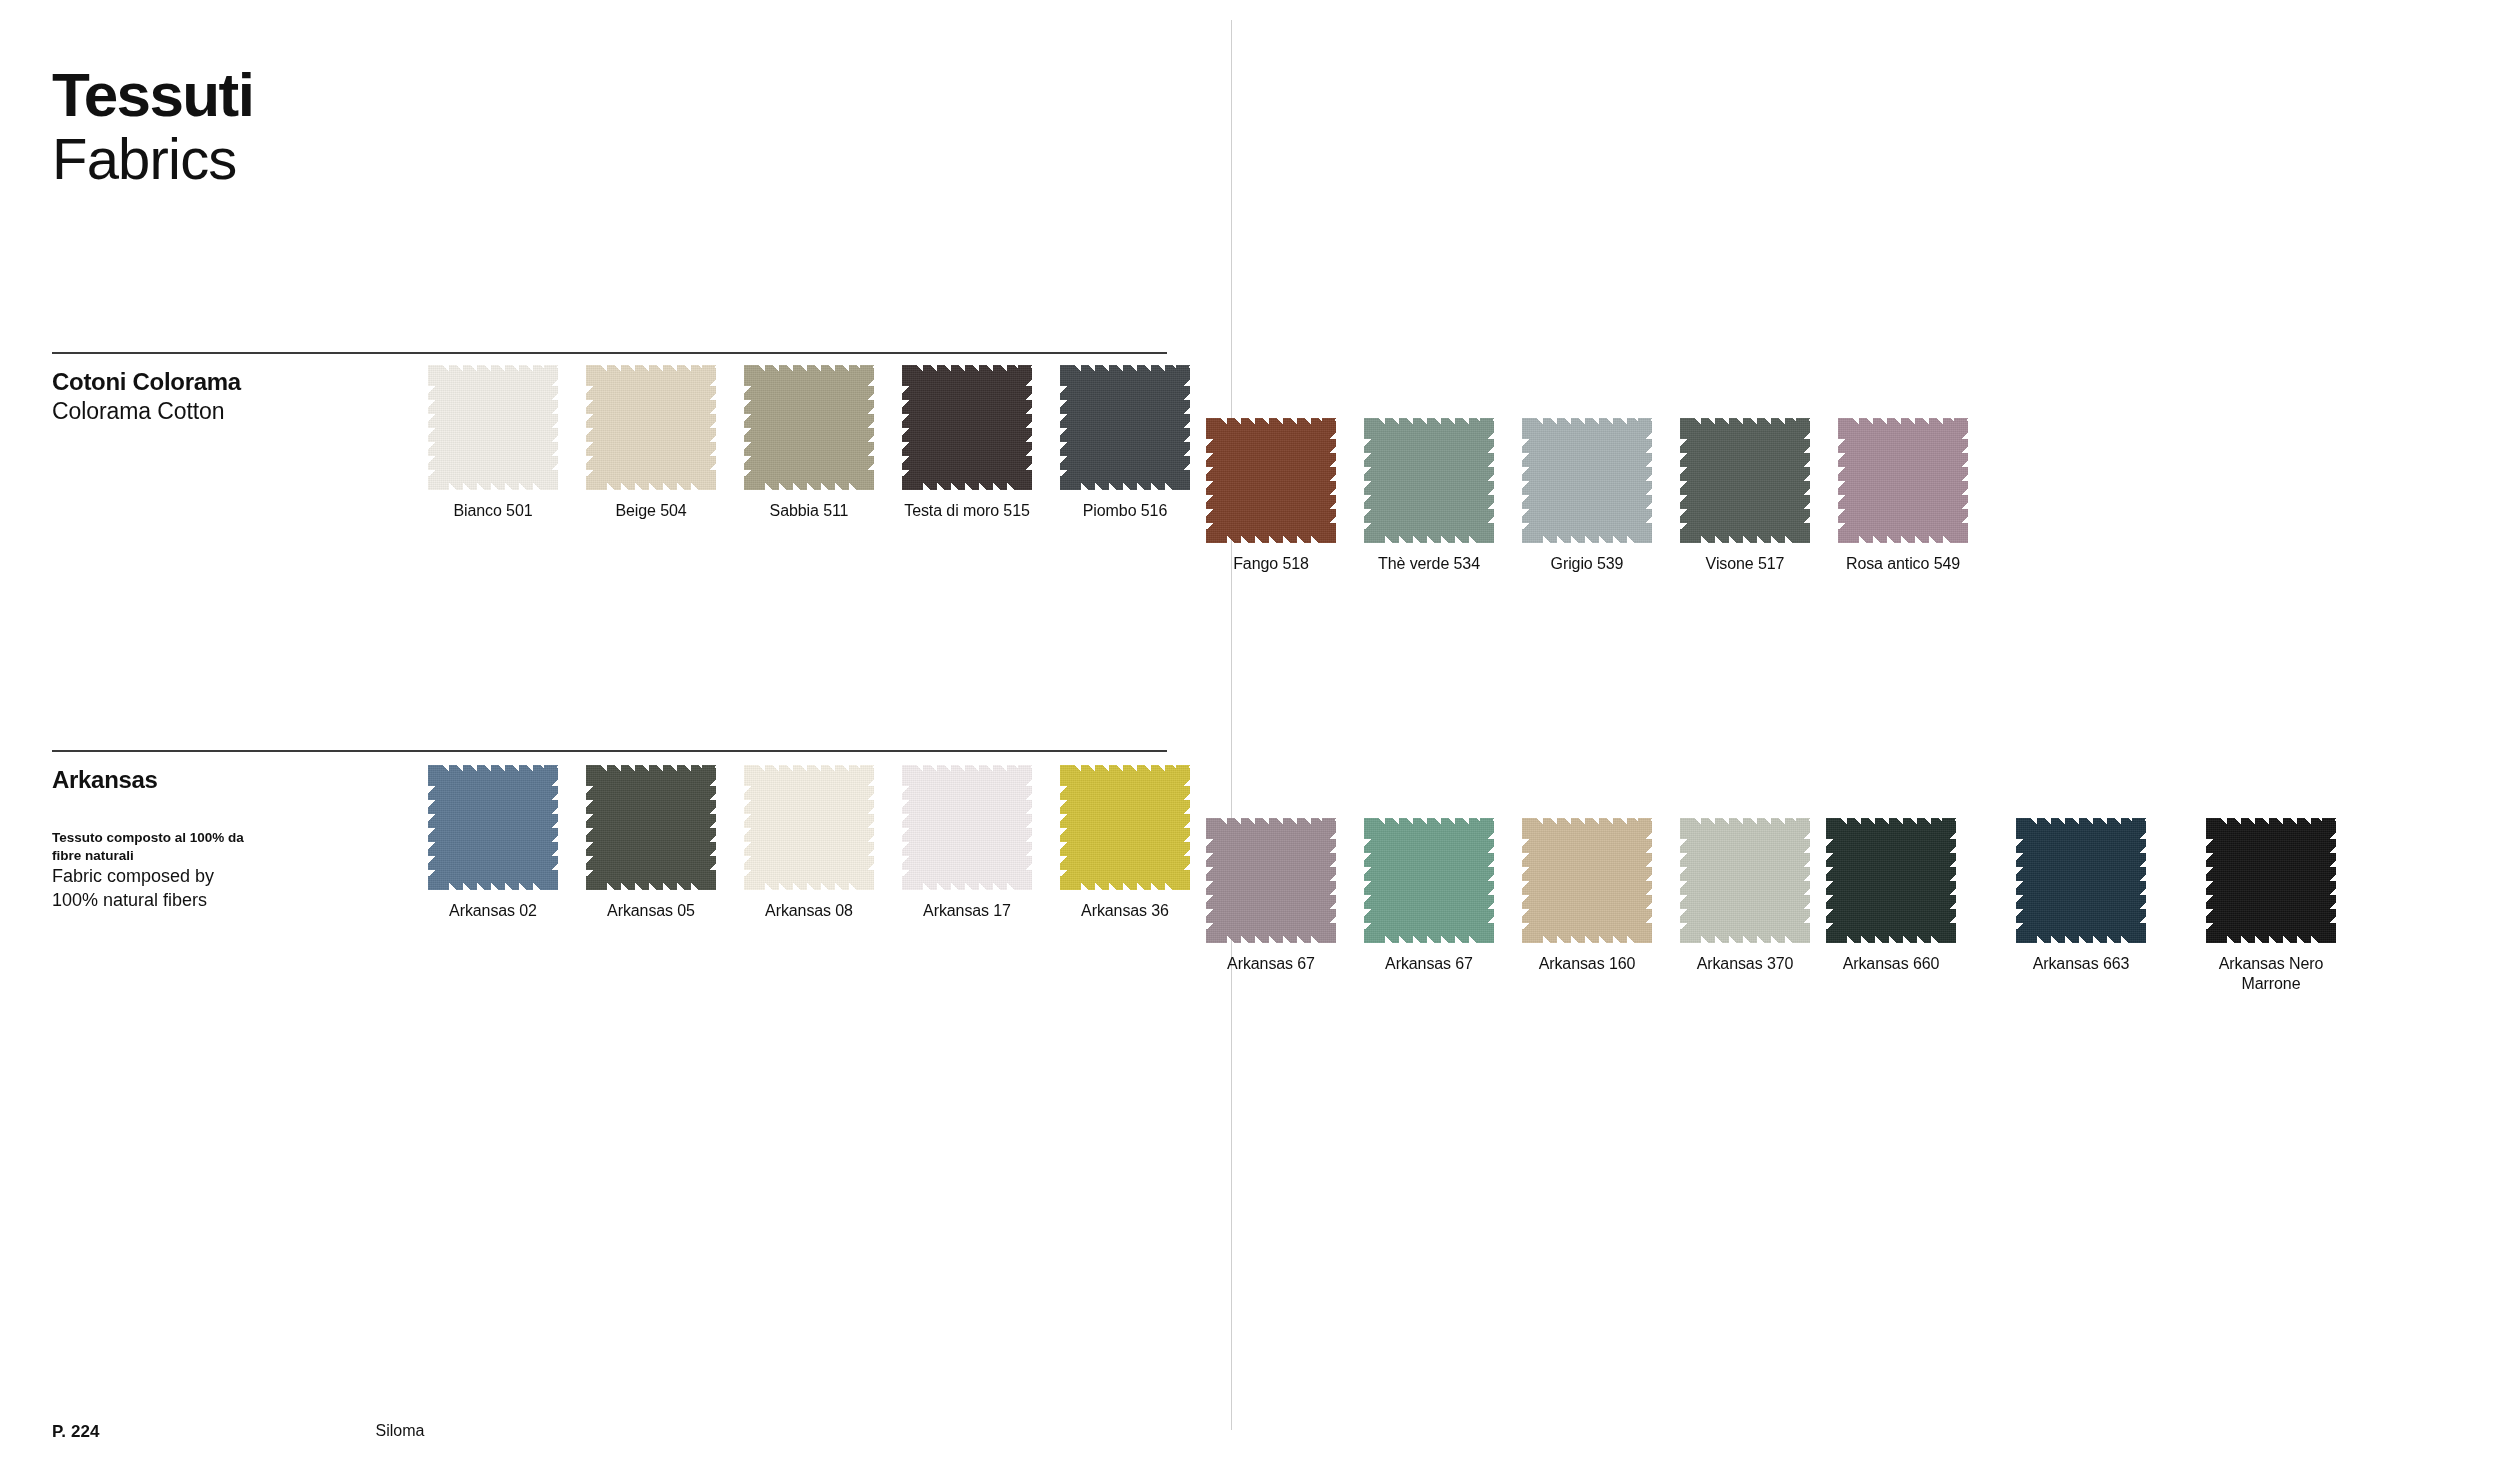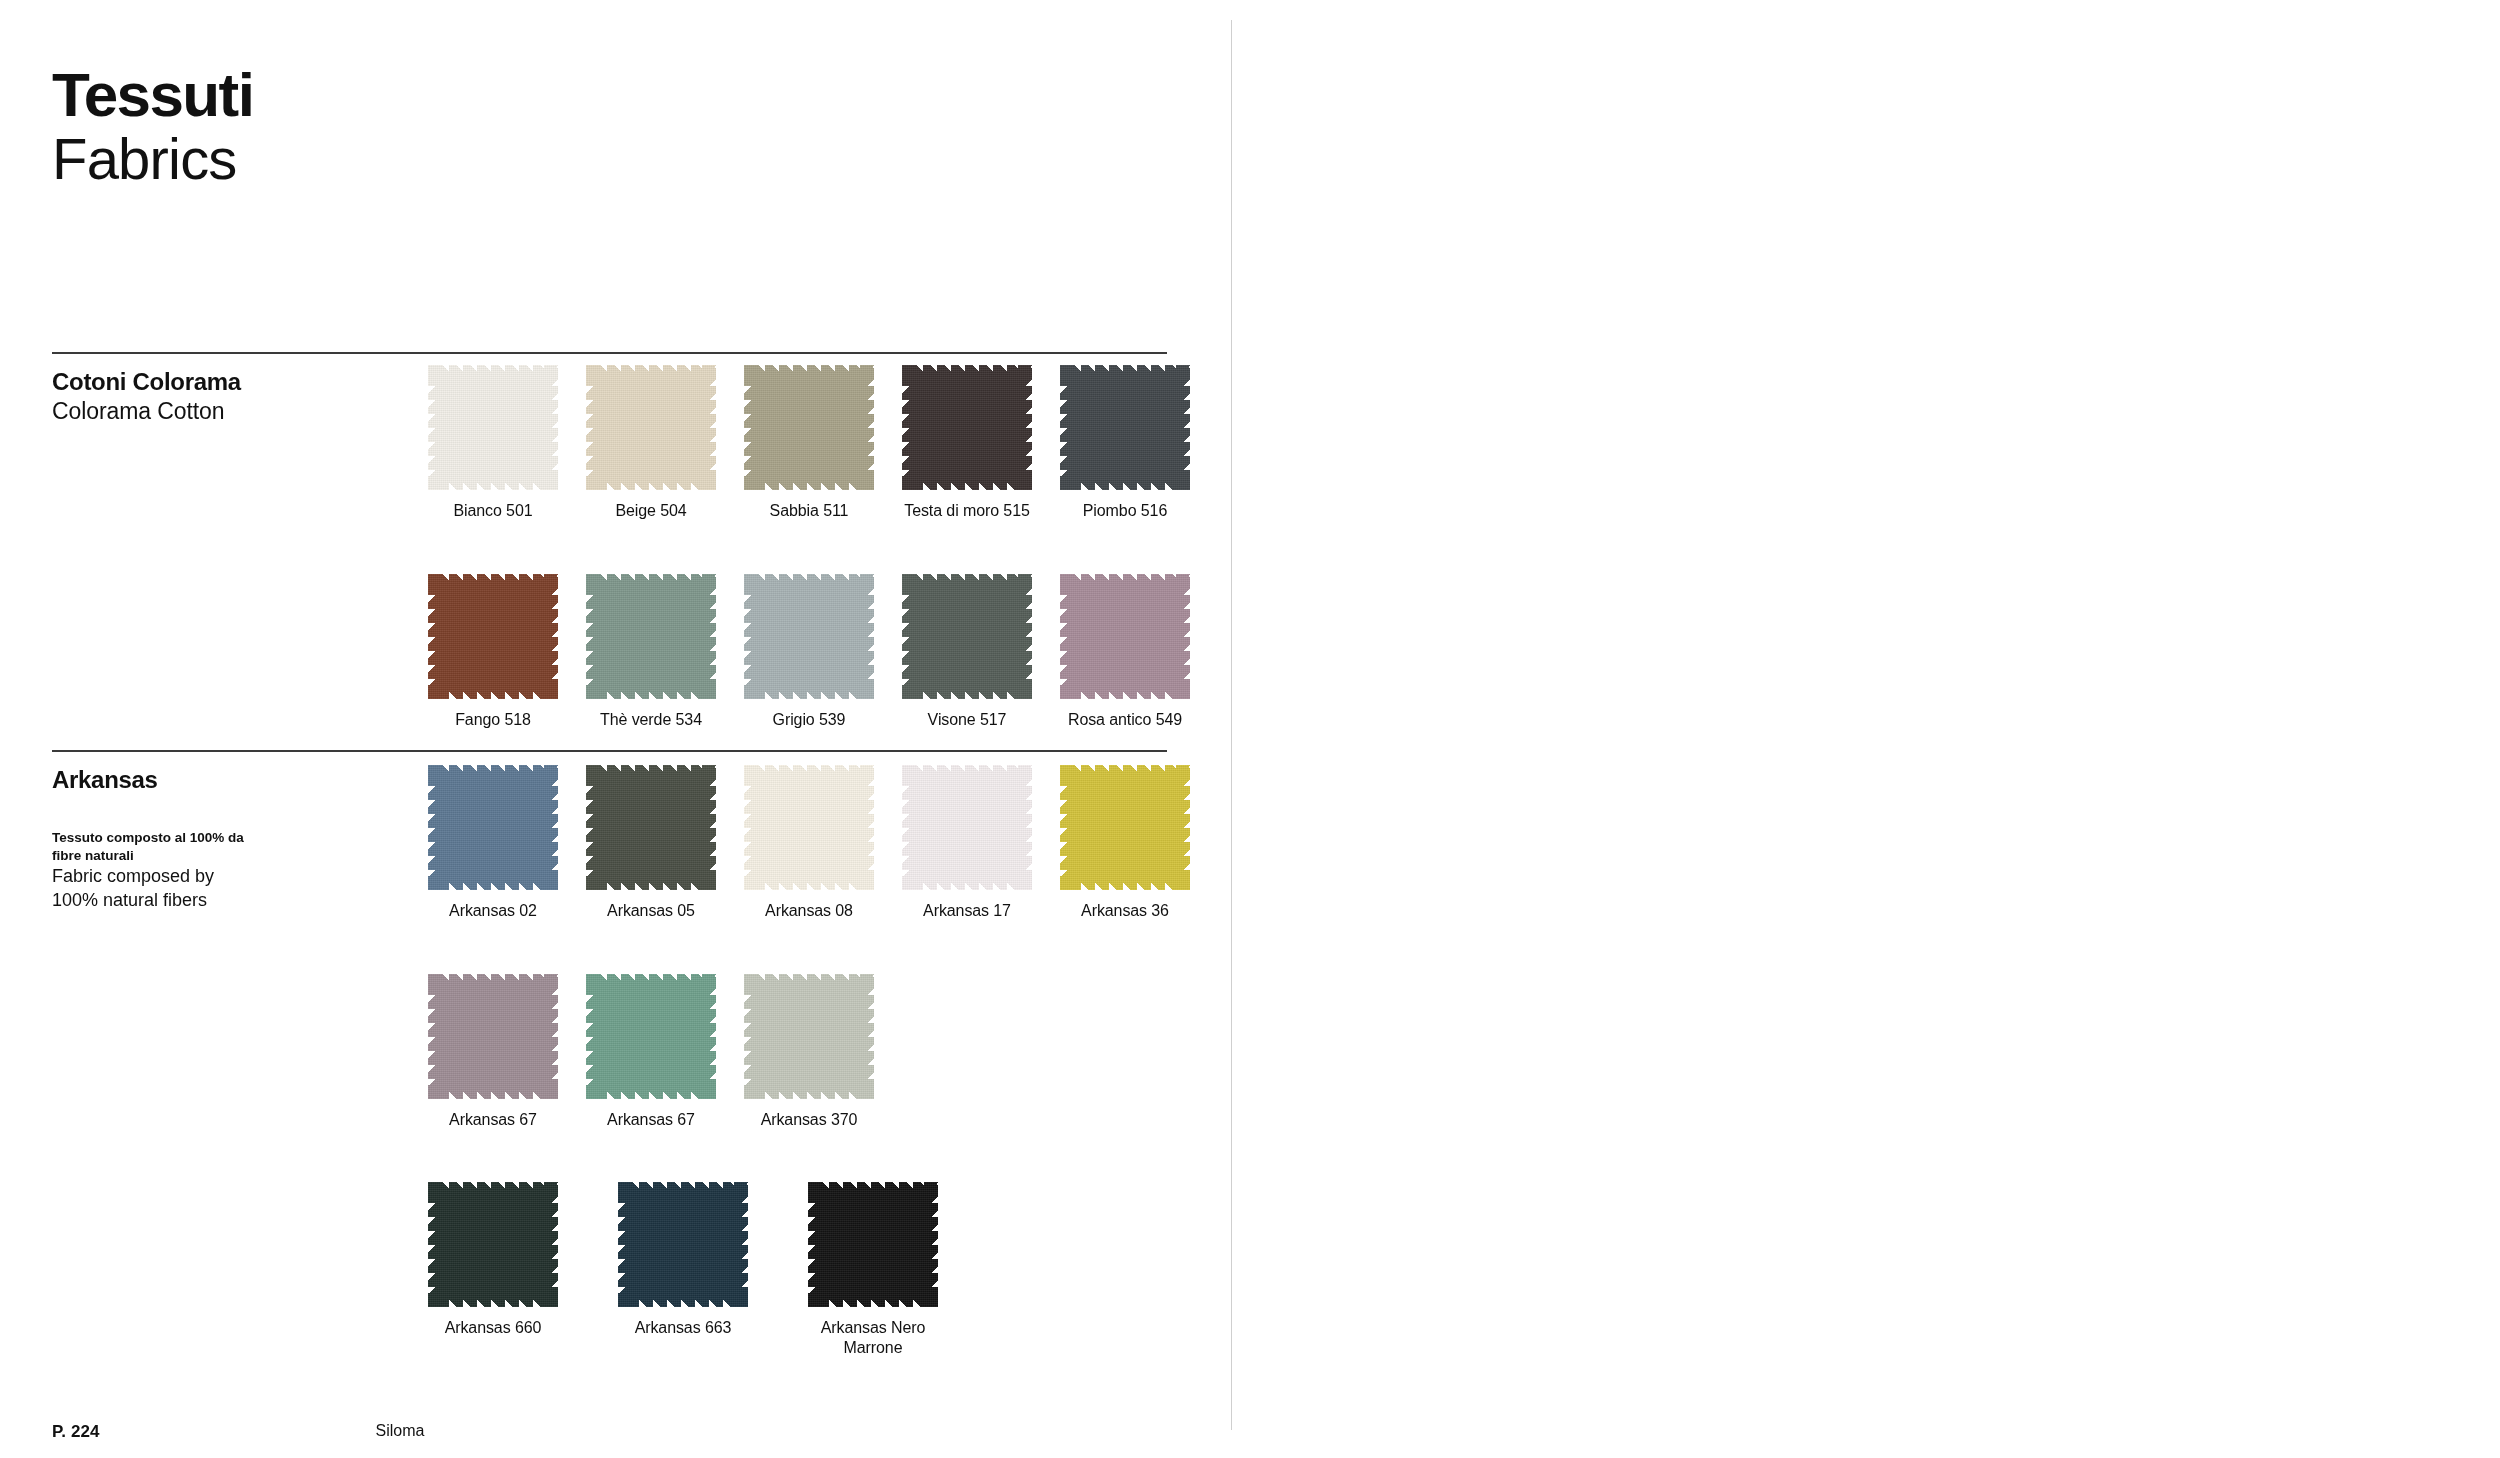--- a/index.html
+++ b/index.html
@@ -48,21 +48,21 @@
   }
   .sec-note { margin-top: 34px; max-width: 210px; }
   .sec-note .nb {
     font-size: 13.5px; font-weight: 700; line-height: 1.33; color: #111;
   }
   .sec-note .nr {
     font-size: 18px; font-weight: 400; line-height: 1.33; color: #111;
   }
 
   
-  .grid { position: absolute; display: flex; flex-direction: column; }
+  .grid { position: absolute; display: flex; flex-direction: row; }
   .grid-row { display: flex; }
   .cell { width: 146px; margin-right: 12px; display: flex; flex-direction: column; align-items: center; }
   .cell:last-child { margin-right: 0; }
   .swatch-wrap { width: 130px; height: 125px; position: relative; }
   .swatch {
     width: 130px; height: 125px;
     position: relative;
     
     -webkit-mask-image:
       linear-gradient(#000 0 0),
@@ -246,20 +246,26 @@
             <div class="cell-label">Arkansas 67</div>
           </div>
           <div class="cell">
             <div class="swatch-wrap">
               <div class="swatch" title="Arkansas 95" style="background: rgb(111, 160, 140);"></div>
             </div>
             <div class="cell-label">Arkansas 67</div>
           </div>
           <div class="cell">
             <div class="swatch-wrap">
+              <div class="swatch" title="Arkansas 160" style="background: rgb(205, 186, 154);"></div>
+            </div>
+            <div class="cell-label">Arkansas 160</div>
+          </div>
+          <div class="cell">
+            <div class="swatch-wrap">
               <div class="swatch" title="Arkansas 370" style="background: rgb(195, 199, 187);"></div>
             </div>
             <div class="cell-label">Arkansas 370</div>
           </div>
         </div>
         <div class="grid-row" style="margin-top: 53px; gap: 32px;">
           <div class="cell">
             <div class="swatch-wrap">
               <div class="swatch" title="Arkansas 660" style="background: rgb(34, 48, 44);"></div>
             </div>

